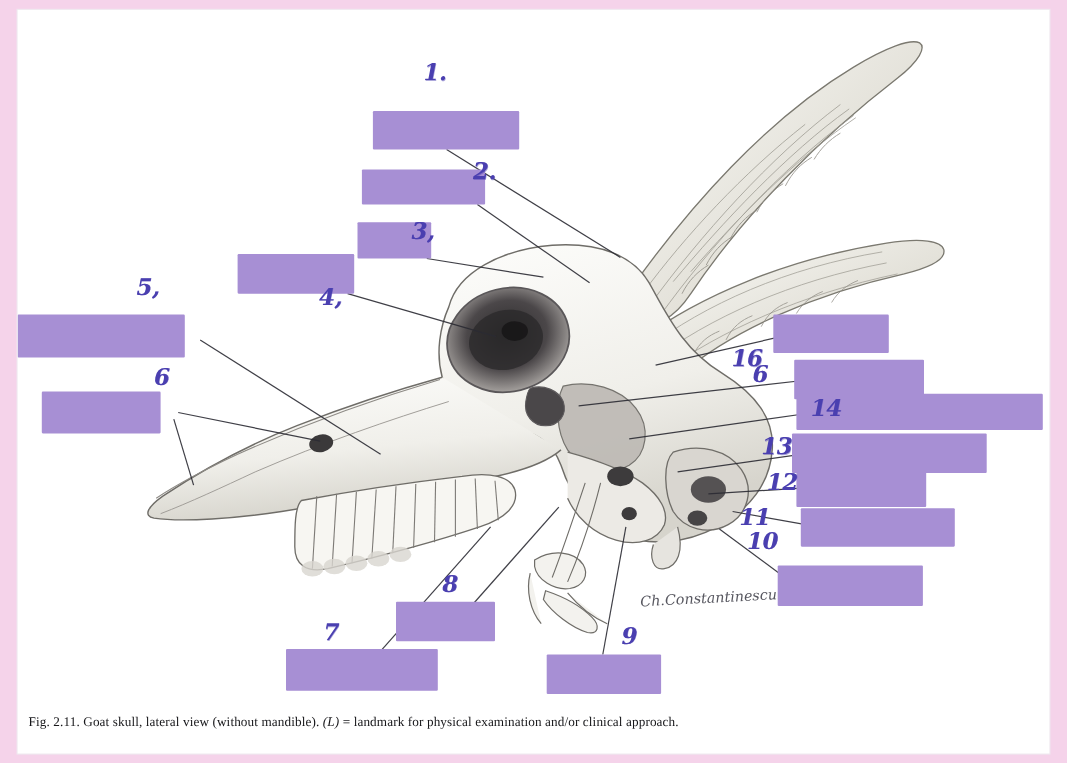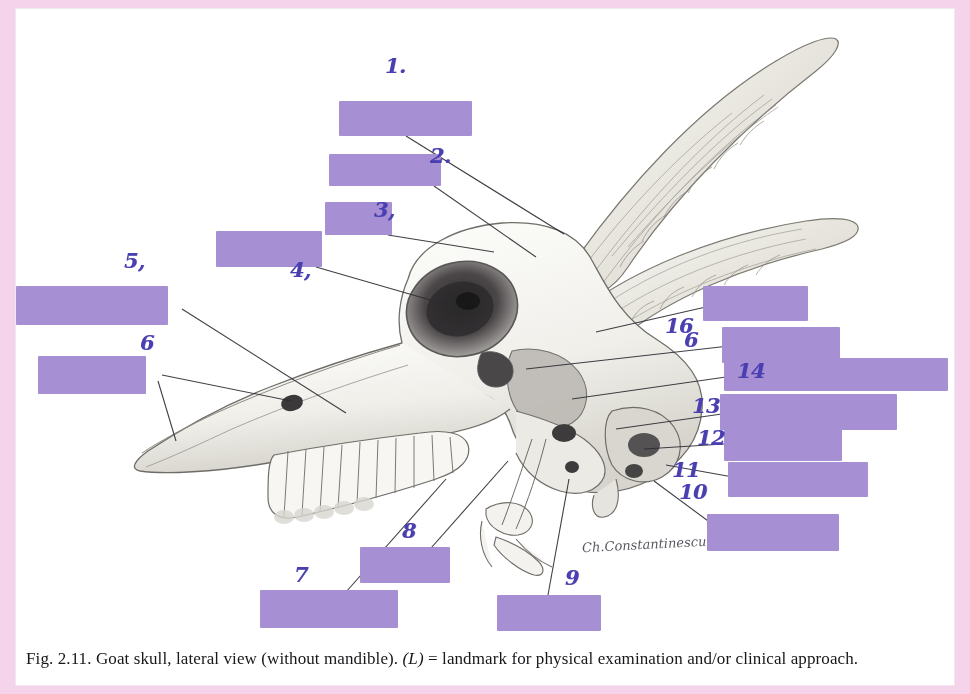--- a/index.html
+++ b/index.html
@@ -36,21 +36,21 @@
     top: 0;
     width: 938px;
     height: 630px;
     overflow: hidden;
   }
   .caption {
     position: absolute;
     left: 10px;
     top: 640px;
     width: 900px;
-    font-size: 17px;
+    font-size: 12px;
     color: #17171a;
     font-family: "Liberation Serif", serif;
     letter-spacing: 0.1px;
   }
   .caption .fignum { font-weight: normal; }
   .caption .ital { font-style: italic; }
 
   
   .redact {
     position: absolute;

